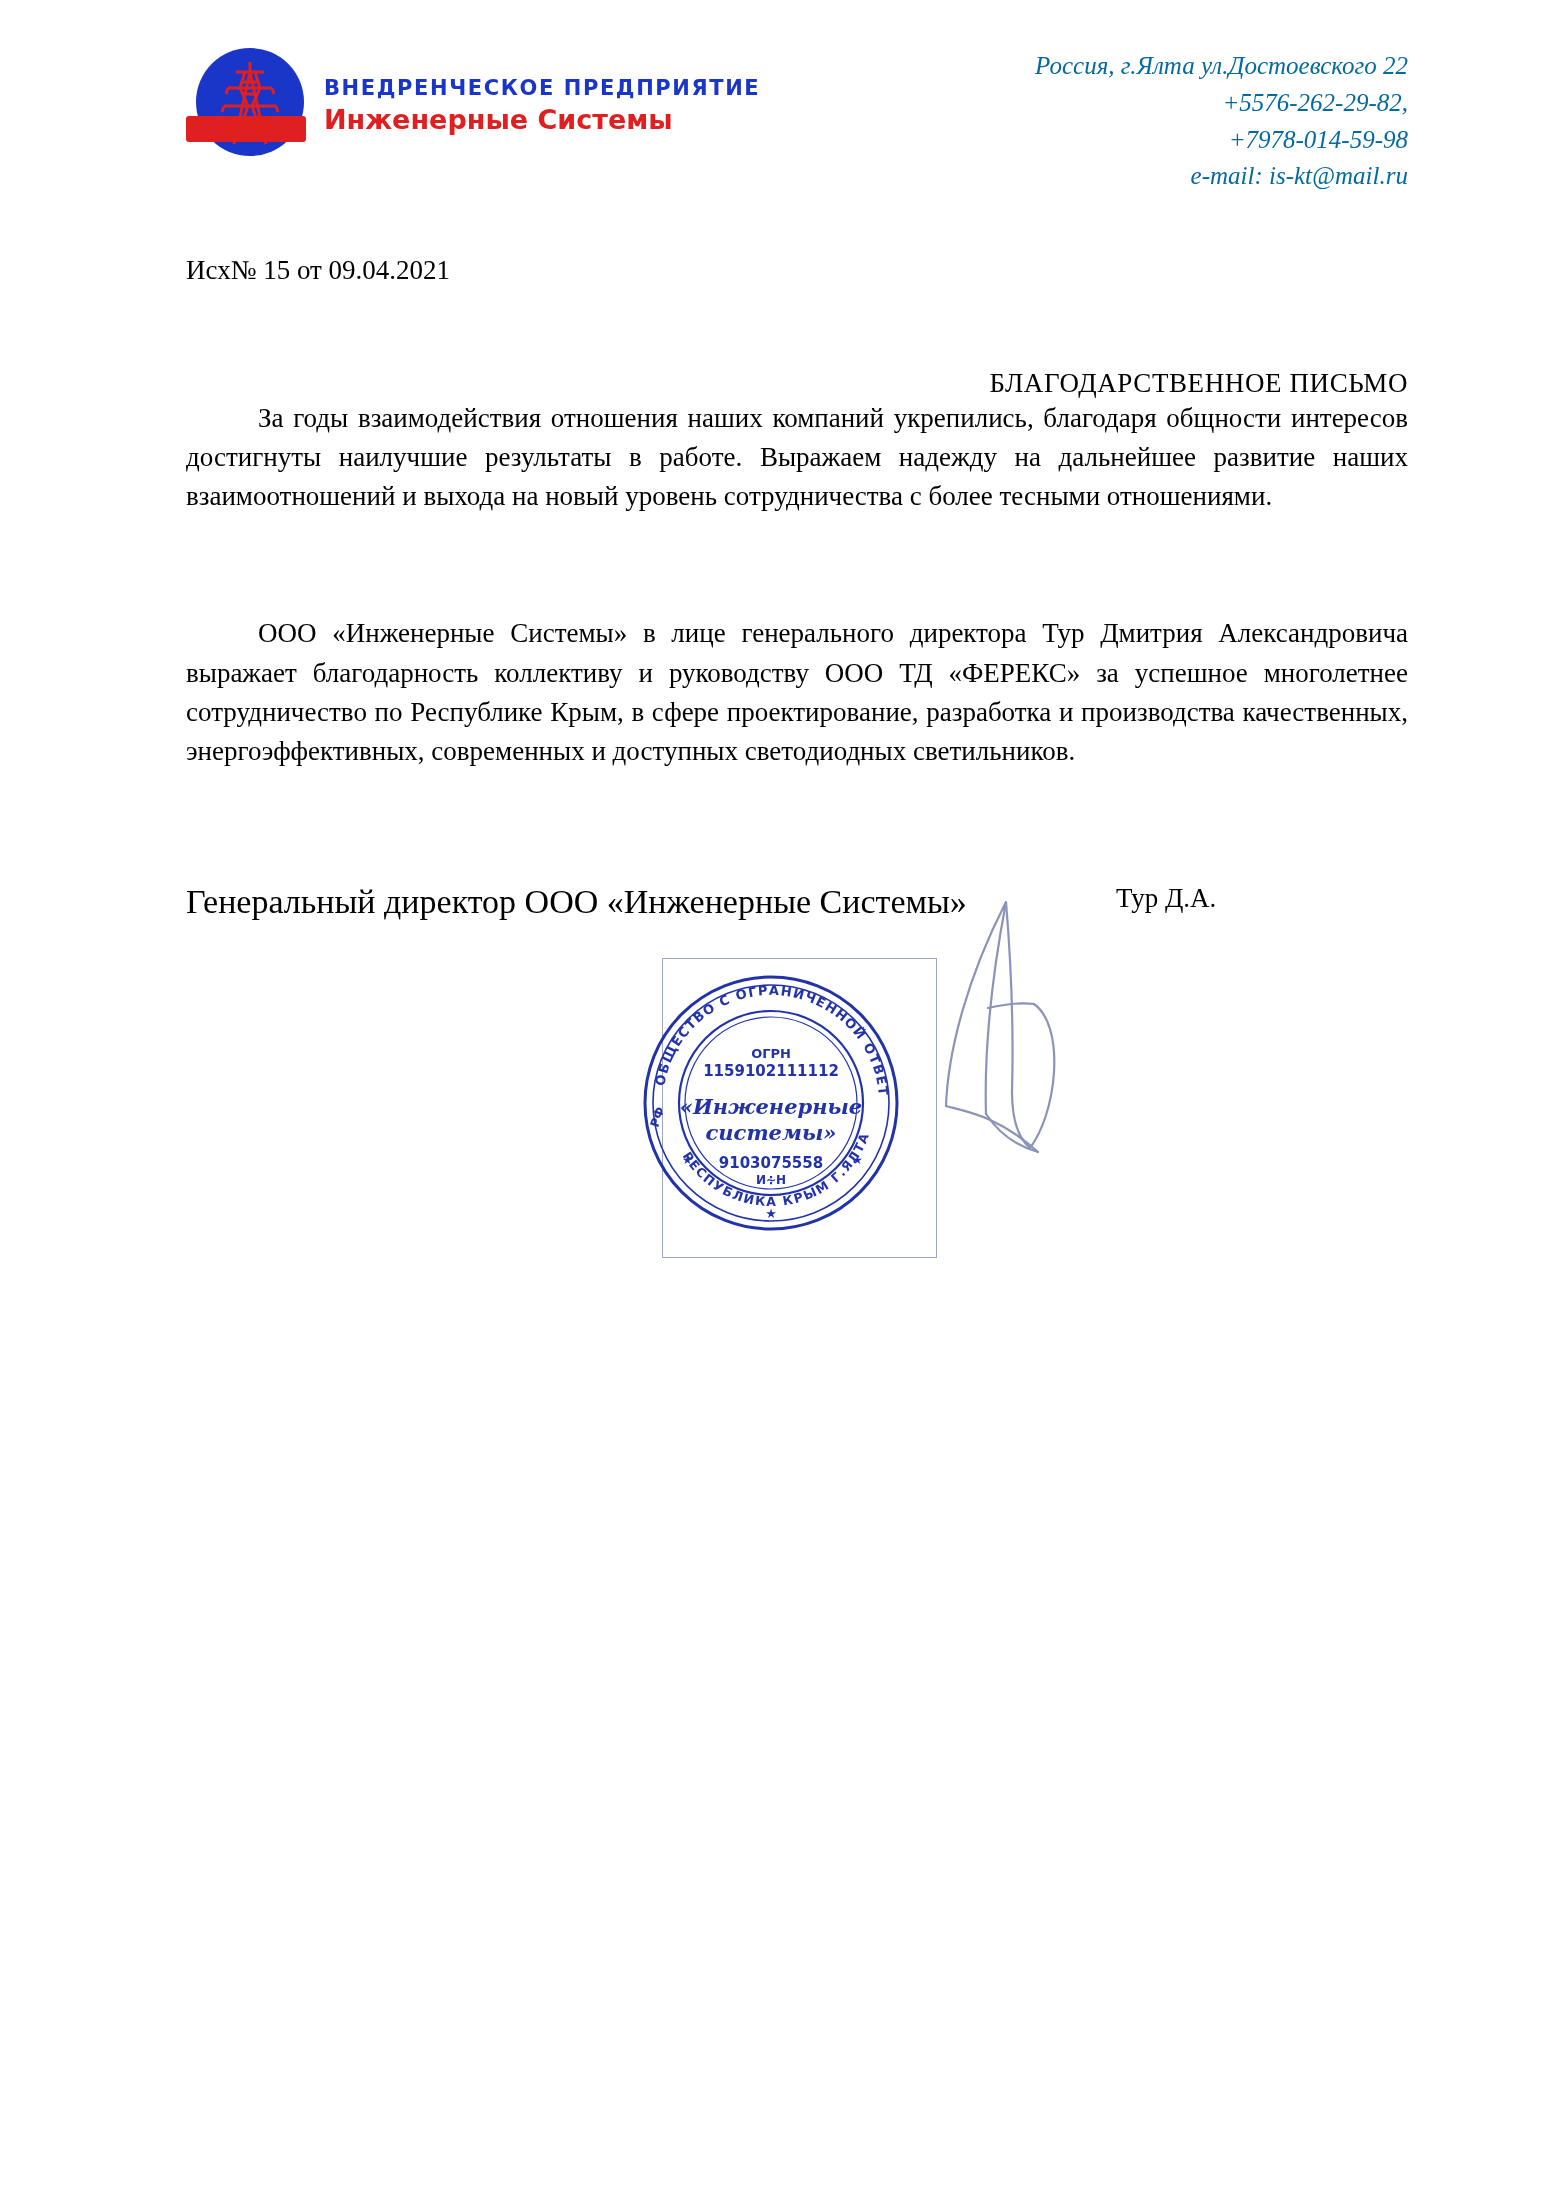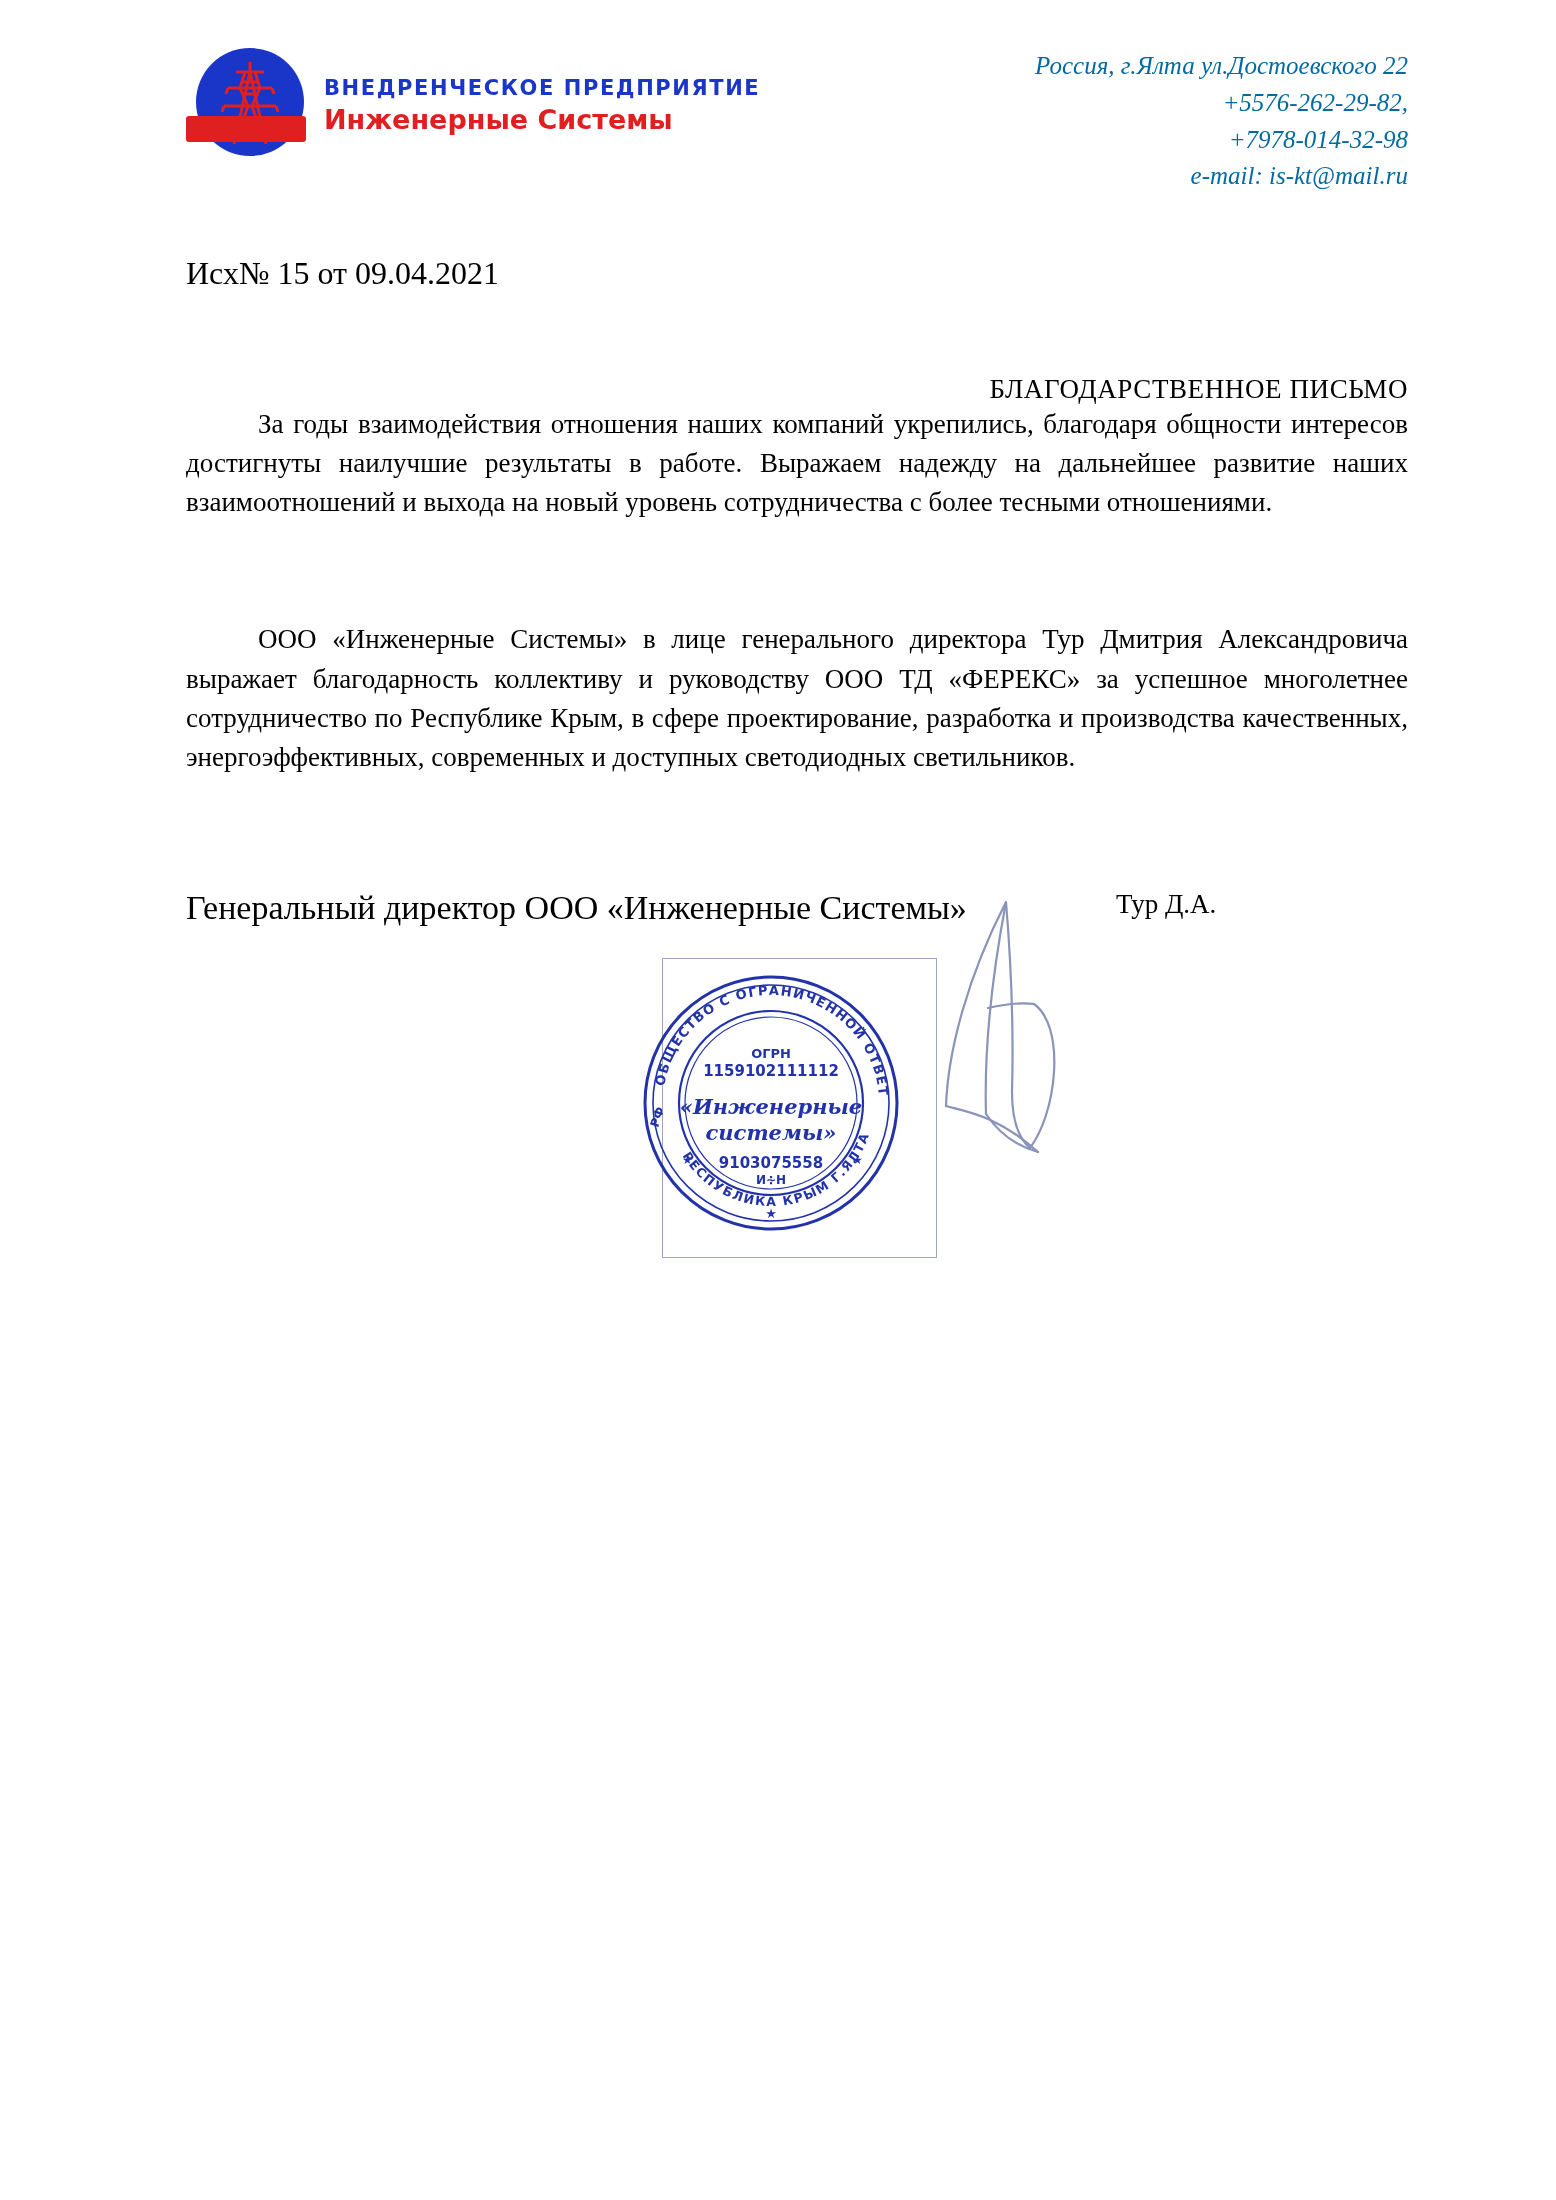--- a/index.html
+++ b/index.html
@@ -113,21 +113,21 @@
 
   
   .content {
     position: absolute;
     left: 186px;
     right: 148px;
     top: 255px;
   }
 
   .outgoing {
-    font-size: 32px;
+    font-size: 27px;
     margin-bottom: 12px;
   }
 
   .doc-title {
     text-align: right;
     font-size: 27px;
     letter-spacing: 0.6px;
     margin-top: 82px;
   }
 
@@ -222,21 +222,21 @@
       </div>
       <div class="logo-text">
         <div class="line1">ВНЕДРЕНЧЕСКОЕ ПРЕДПРИЯТИЕ</div>
         <div class="line2">Инженерные Системы</div>
       </div>
     </div>
 
     <div class="contacts">
       <div>Россия, г.Ялта ул.Достоевского 22</div>
       <div>+5576-262-29-82,</div>
-      <div>+7978-014-32-98</div>
+      <div>+7978-014-59-98</div>
       <div>e-mail: is-kt@mail.ru</div>
     </div>
   </div>
 
   <div class="content">
 
     <div class="outgoing">Исх№ 15 от 09.04.2021</div>
 
     <div class="doc-title">БЛАГОДАРСТВЕННОЕ ПИСЬМО</div>
 

